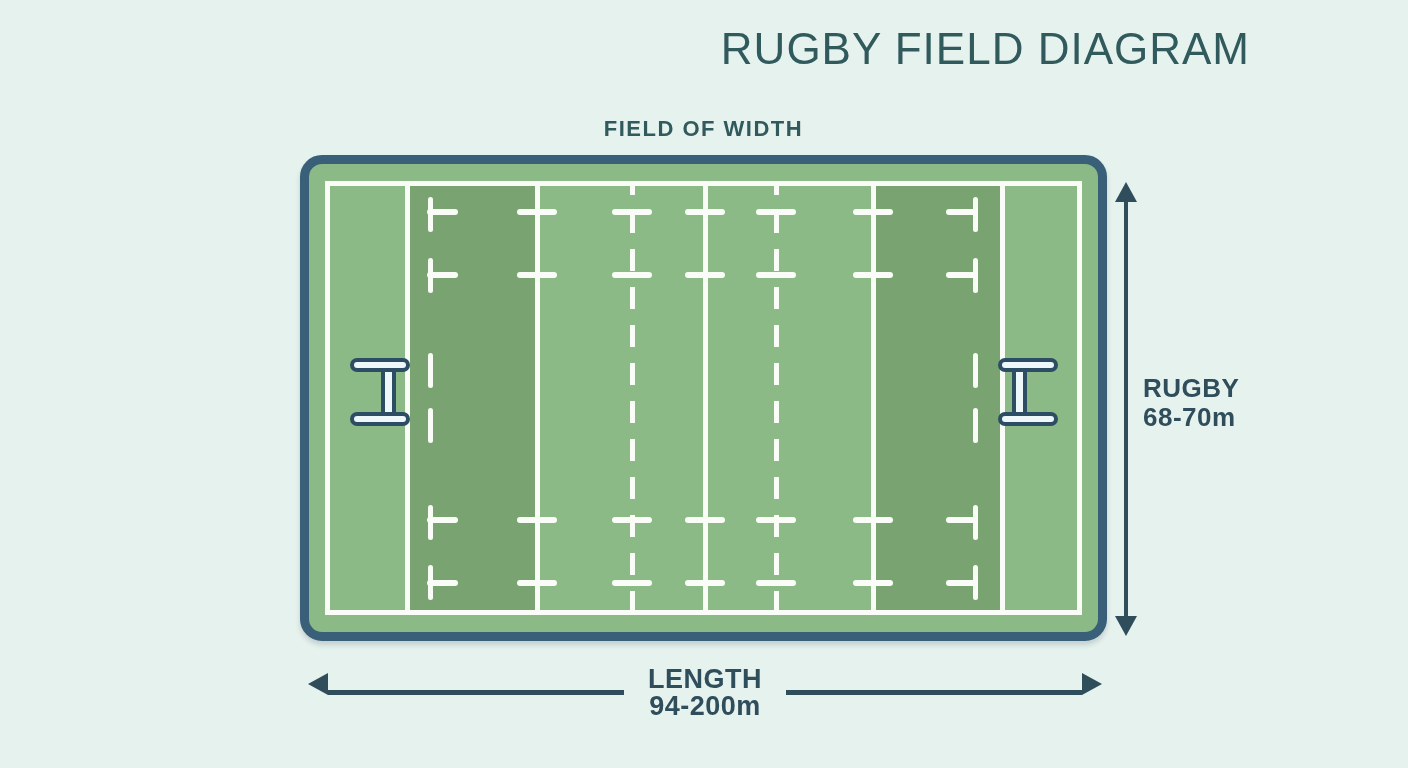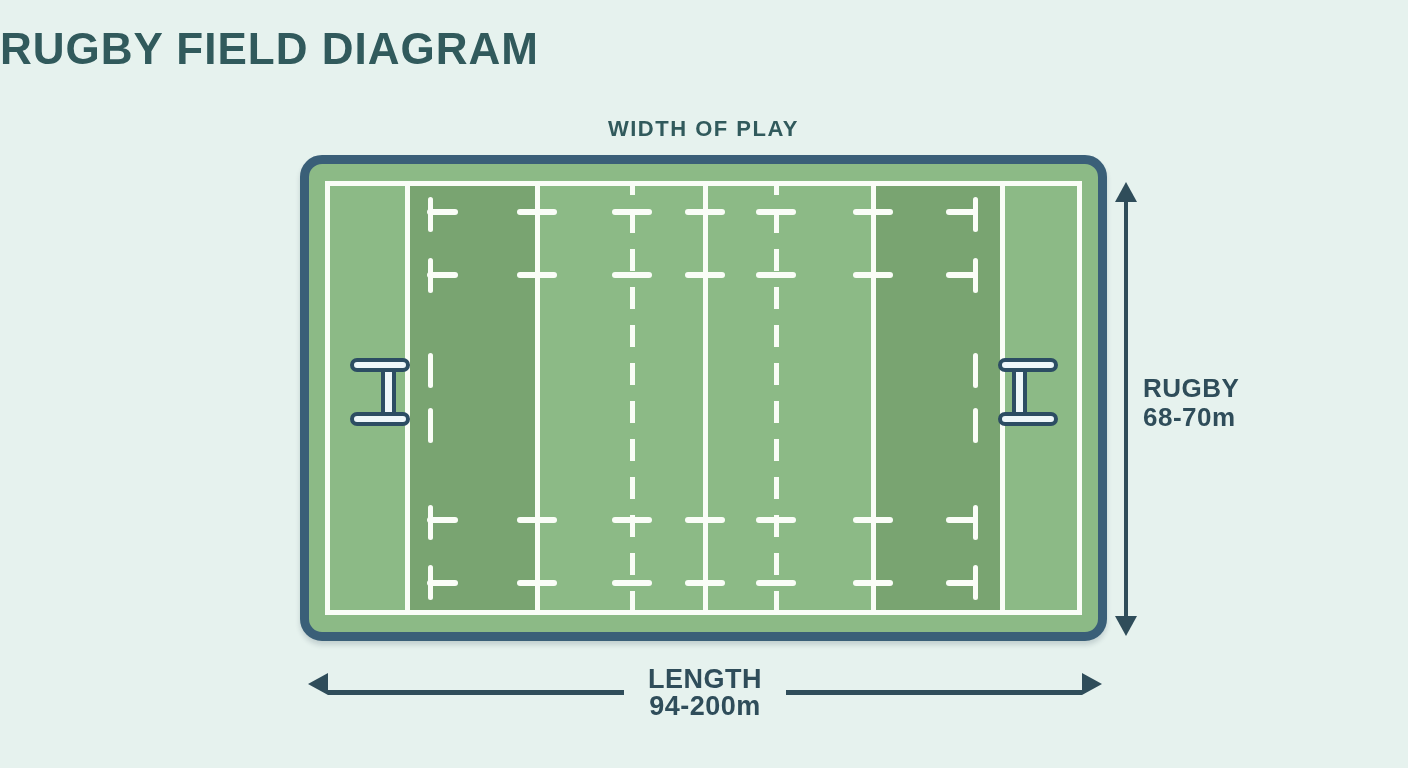--- a/index.html
+++ b/index.html
@@ -1,20 +1,20 @@
 <!DOCTYPE html>
 <html style="--c-background: #e6f2ee; --c-field_green: #8cba86; --c-zone_green: #79a471; --c-border_blue: #3a5f78; --c-line_white: #fafdf7; --c-title_text: #315a5c; --c-dimension_text: #2f4d5a; --c-post_outline: #2c4d63; --c-post_fill: #eef7fa;"><head>
 <meta charset="utf-8">
 <style>
   html,body{margin:0;padding:0;}
   body{font-family:"Liberation Sans", sans-serif; background:var(--c-background,#e6f2ee);}
   .canvas{position:relative;width:1408px;height:768px;background:var(--c-background,#e6f2ee);overflow:hidden;}
 
-  .title{position:absolute;left:0;top:24px;width:1250px;text-align:left;
-         font-size:44px;font-weight:700;letter-spacing:1px;color:var(--c-title_text,#315a5c);}
+  .title{position:absolute;left:0;top:24px;width:1250px;text-align:right;
+         font-size:44px;font-weight:400;letter-spacing:1px;color:var(--c-title_text,#315a5c);}
   .fop{position:absolute;left:300px;top:116px;width:807px;text-align:center;
        font-size:22px;font-weight:700;letter-spacing:1.5px;color:var(--c-title_text,#315a5c);}
 
   .field{position:absolute;left:300px;top:155px;width:807px;height:486px;box-sizing:border-box;
          border:9px solid var(--c-border_blue,#3a5f78);border-radius:22px;
          background:var(--c-field_green,#8cba86);box-shadow:0 4px 5px rgba(40,60,80,0.18);}
   .field-inner{position:absolute;inset:0;}
 
   .band{position:absolute;top:17px;height:434px;background:var(--c-zone_green,#79a471);}
   .boundary{position:absolute;left:16px;top:17px;width:757px;height:434px;box-sizing:border-box;
@@ -54,21 +54,21 @@
   .h-label{margin:0 24px;font-size:27px;font-weight:700;letter-spacing:0.5px;color:var(--c-dimension_text,#2f4d5a);}
   .h-value{position:absolute;left:308px;top:691px;width:794px;text-align:center;
      font-size:27px;font-weight:700;letter-spacing:0.5px;color:var(--c-dimension_text,#2f4d5a);}
 </style>
 </head>
 <body>
 
 <div class="canvas">
 
   <div class="title">RUGBY FIELD DIAGRAM</div>
-  <div class="fop">WIDTH OF PLAY</div>
+  <div class="fop">FIELD OF WIDTH</div>
 
   <div class="field">
     <div class="field-inner" id="field-inner">
         <div class="band" style="left: 564px; width: 129px;"></div>
         <div class="band" style="left: 98px; width: 130px;"></div>
 
       <div class="boundary"></div>
 
     <div class="fdash" style="left: 119px; top: 33px;"></div>
         <div class="fdash" style="left: 119px; top: 94px;"></div>

